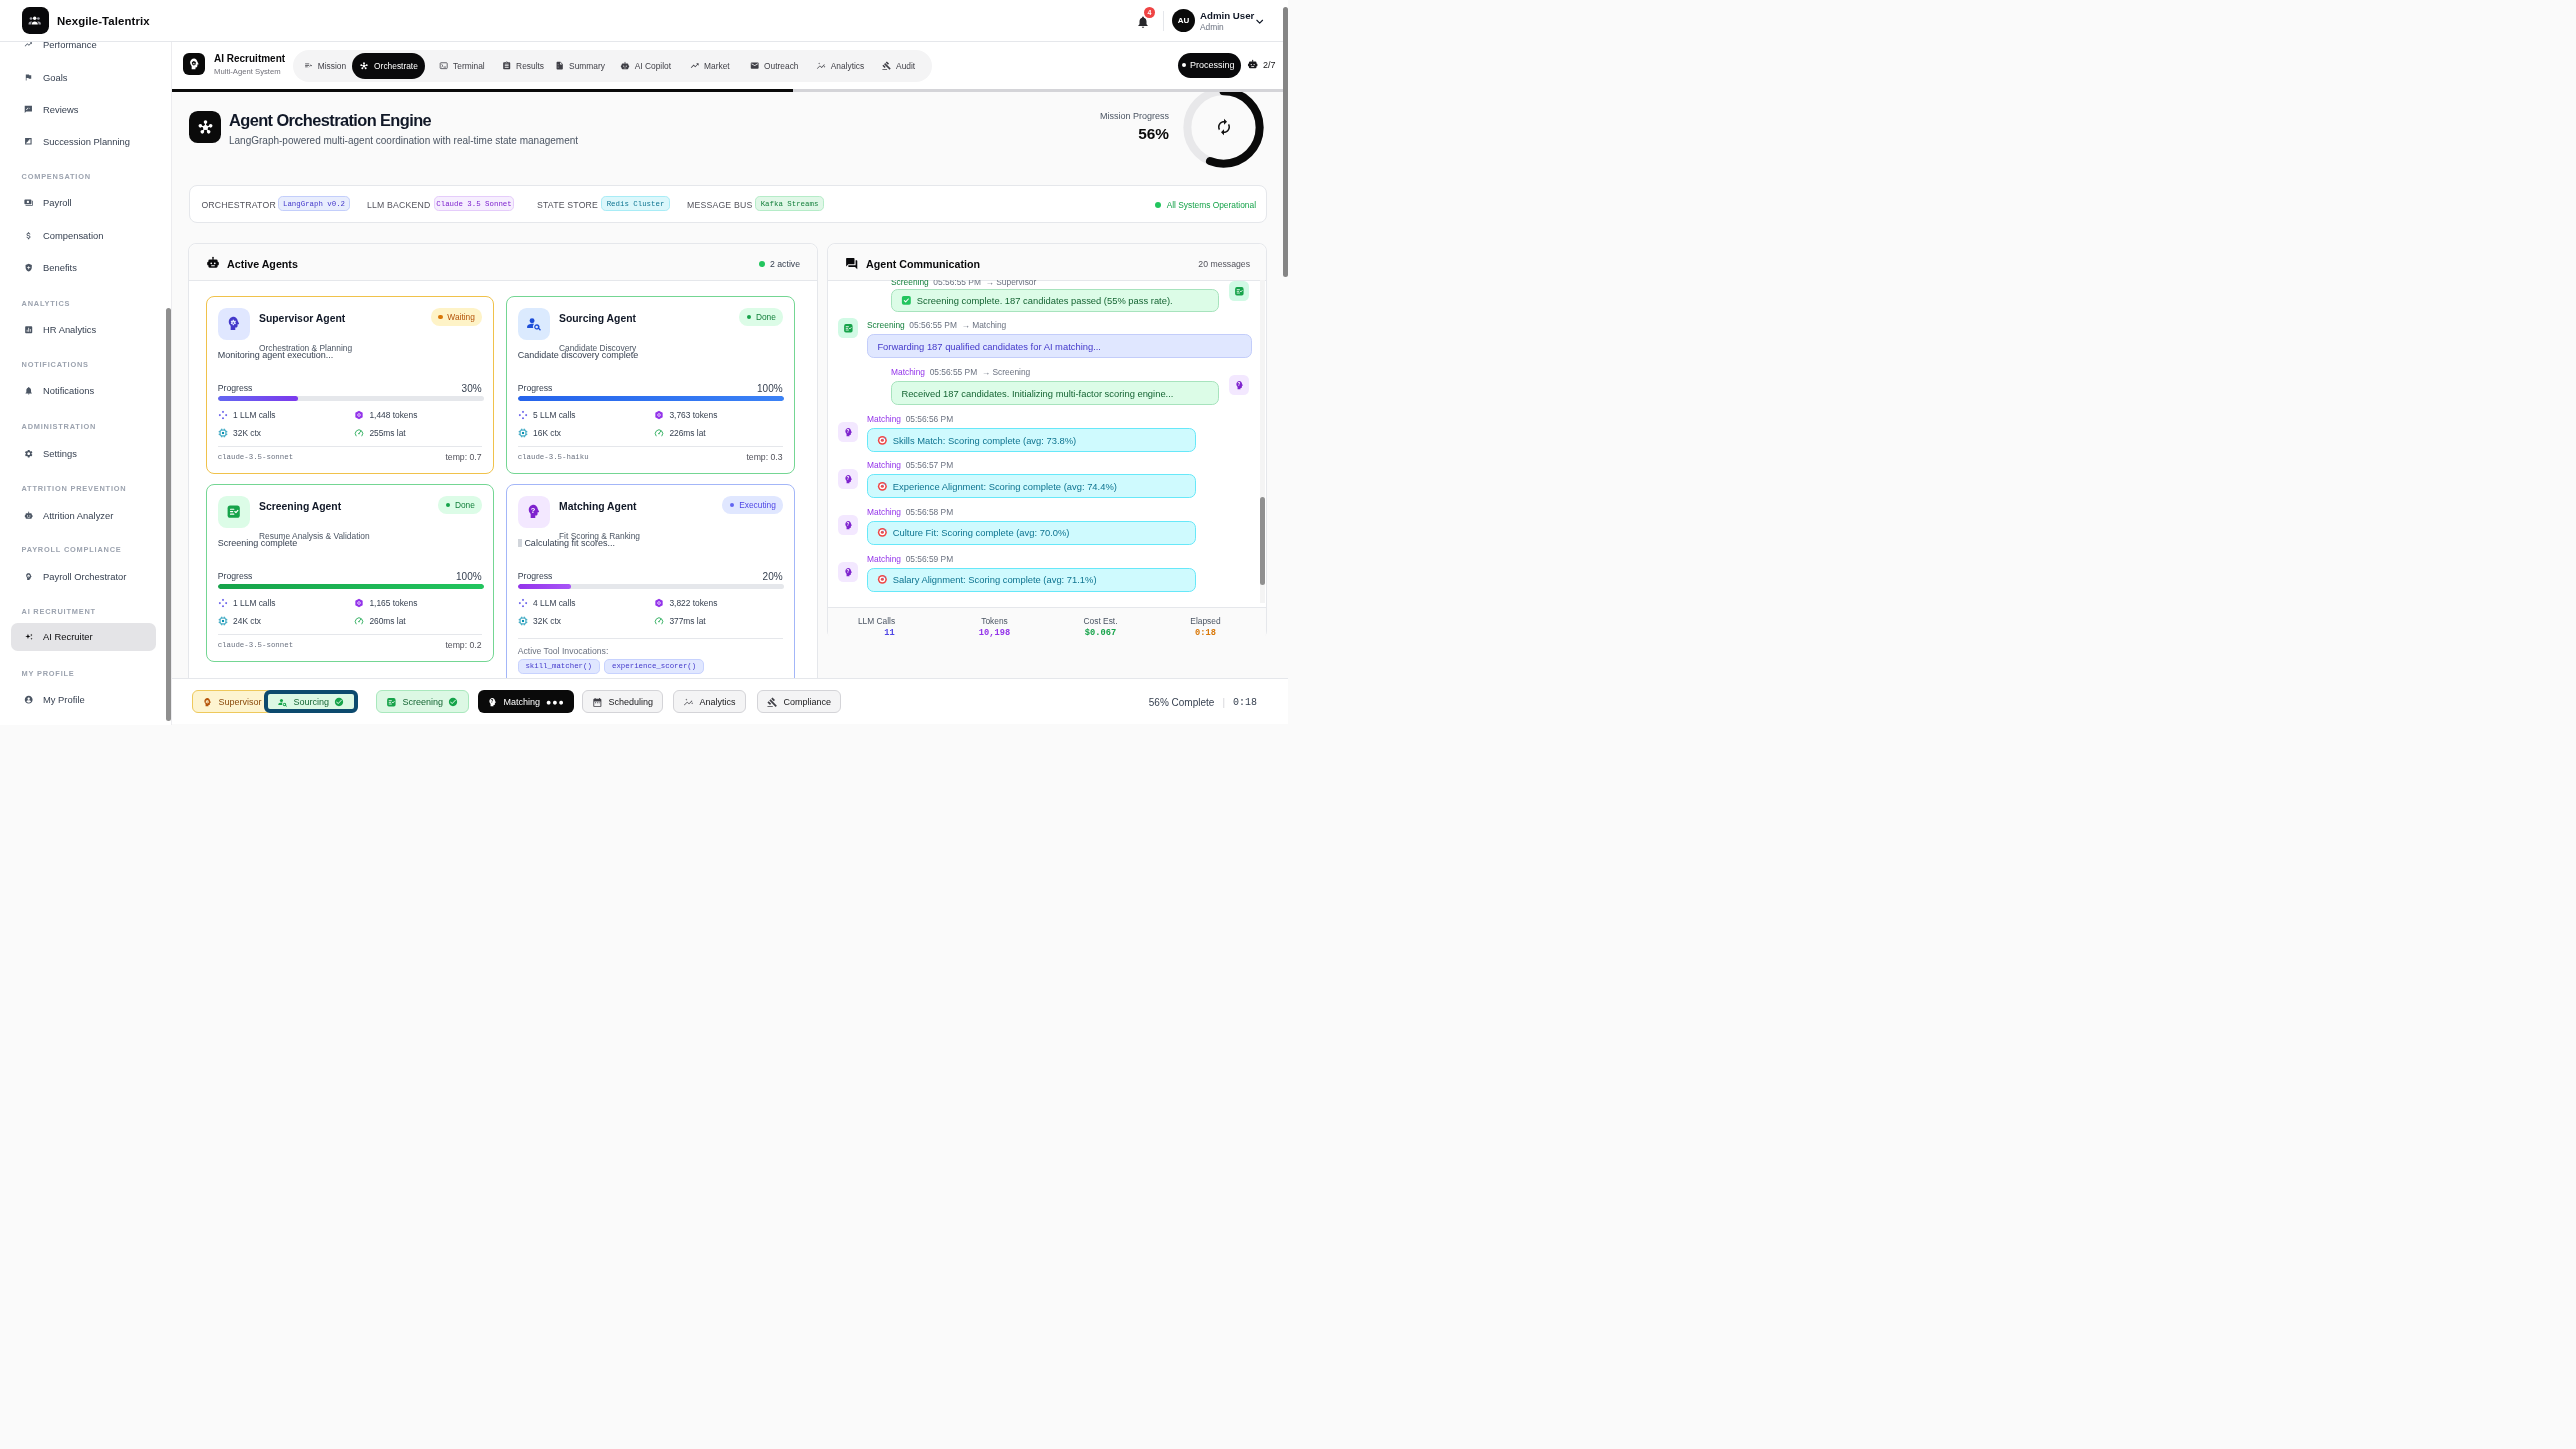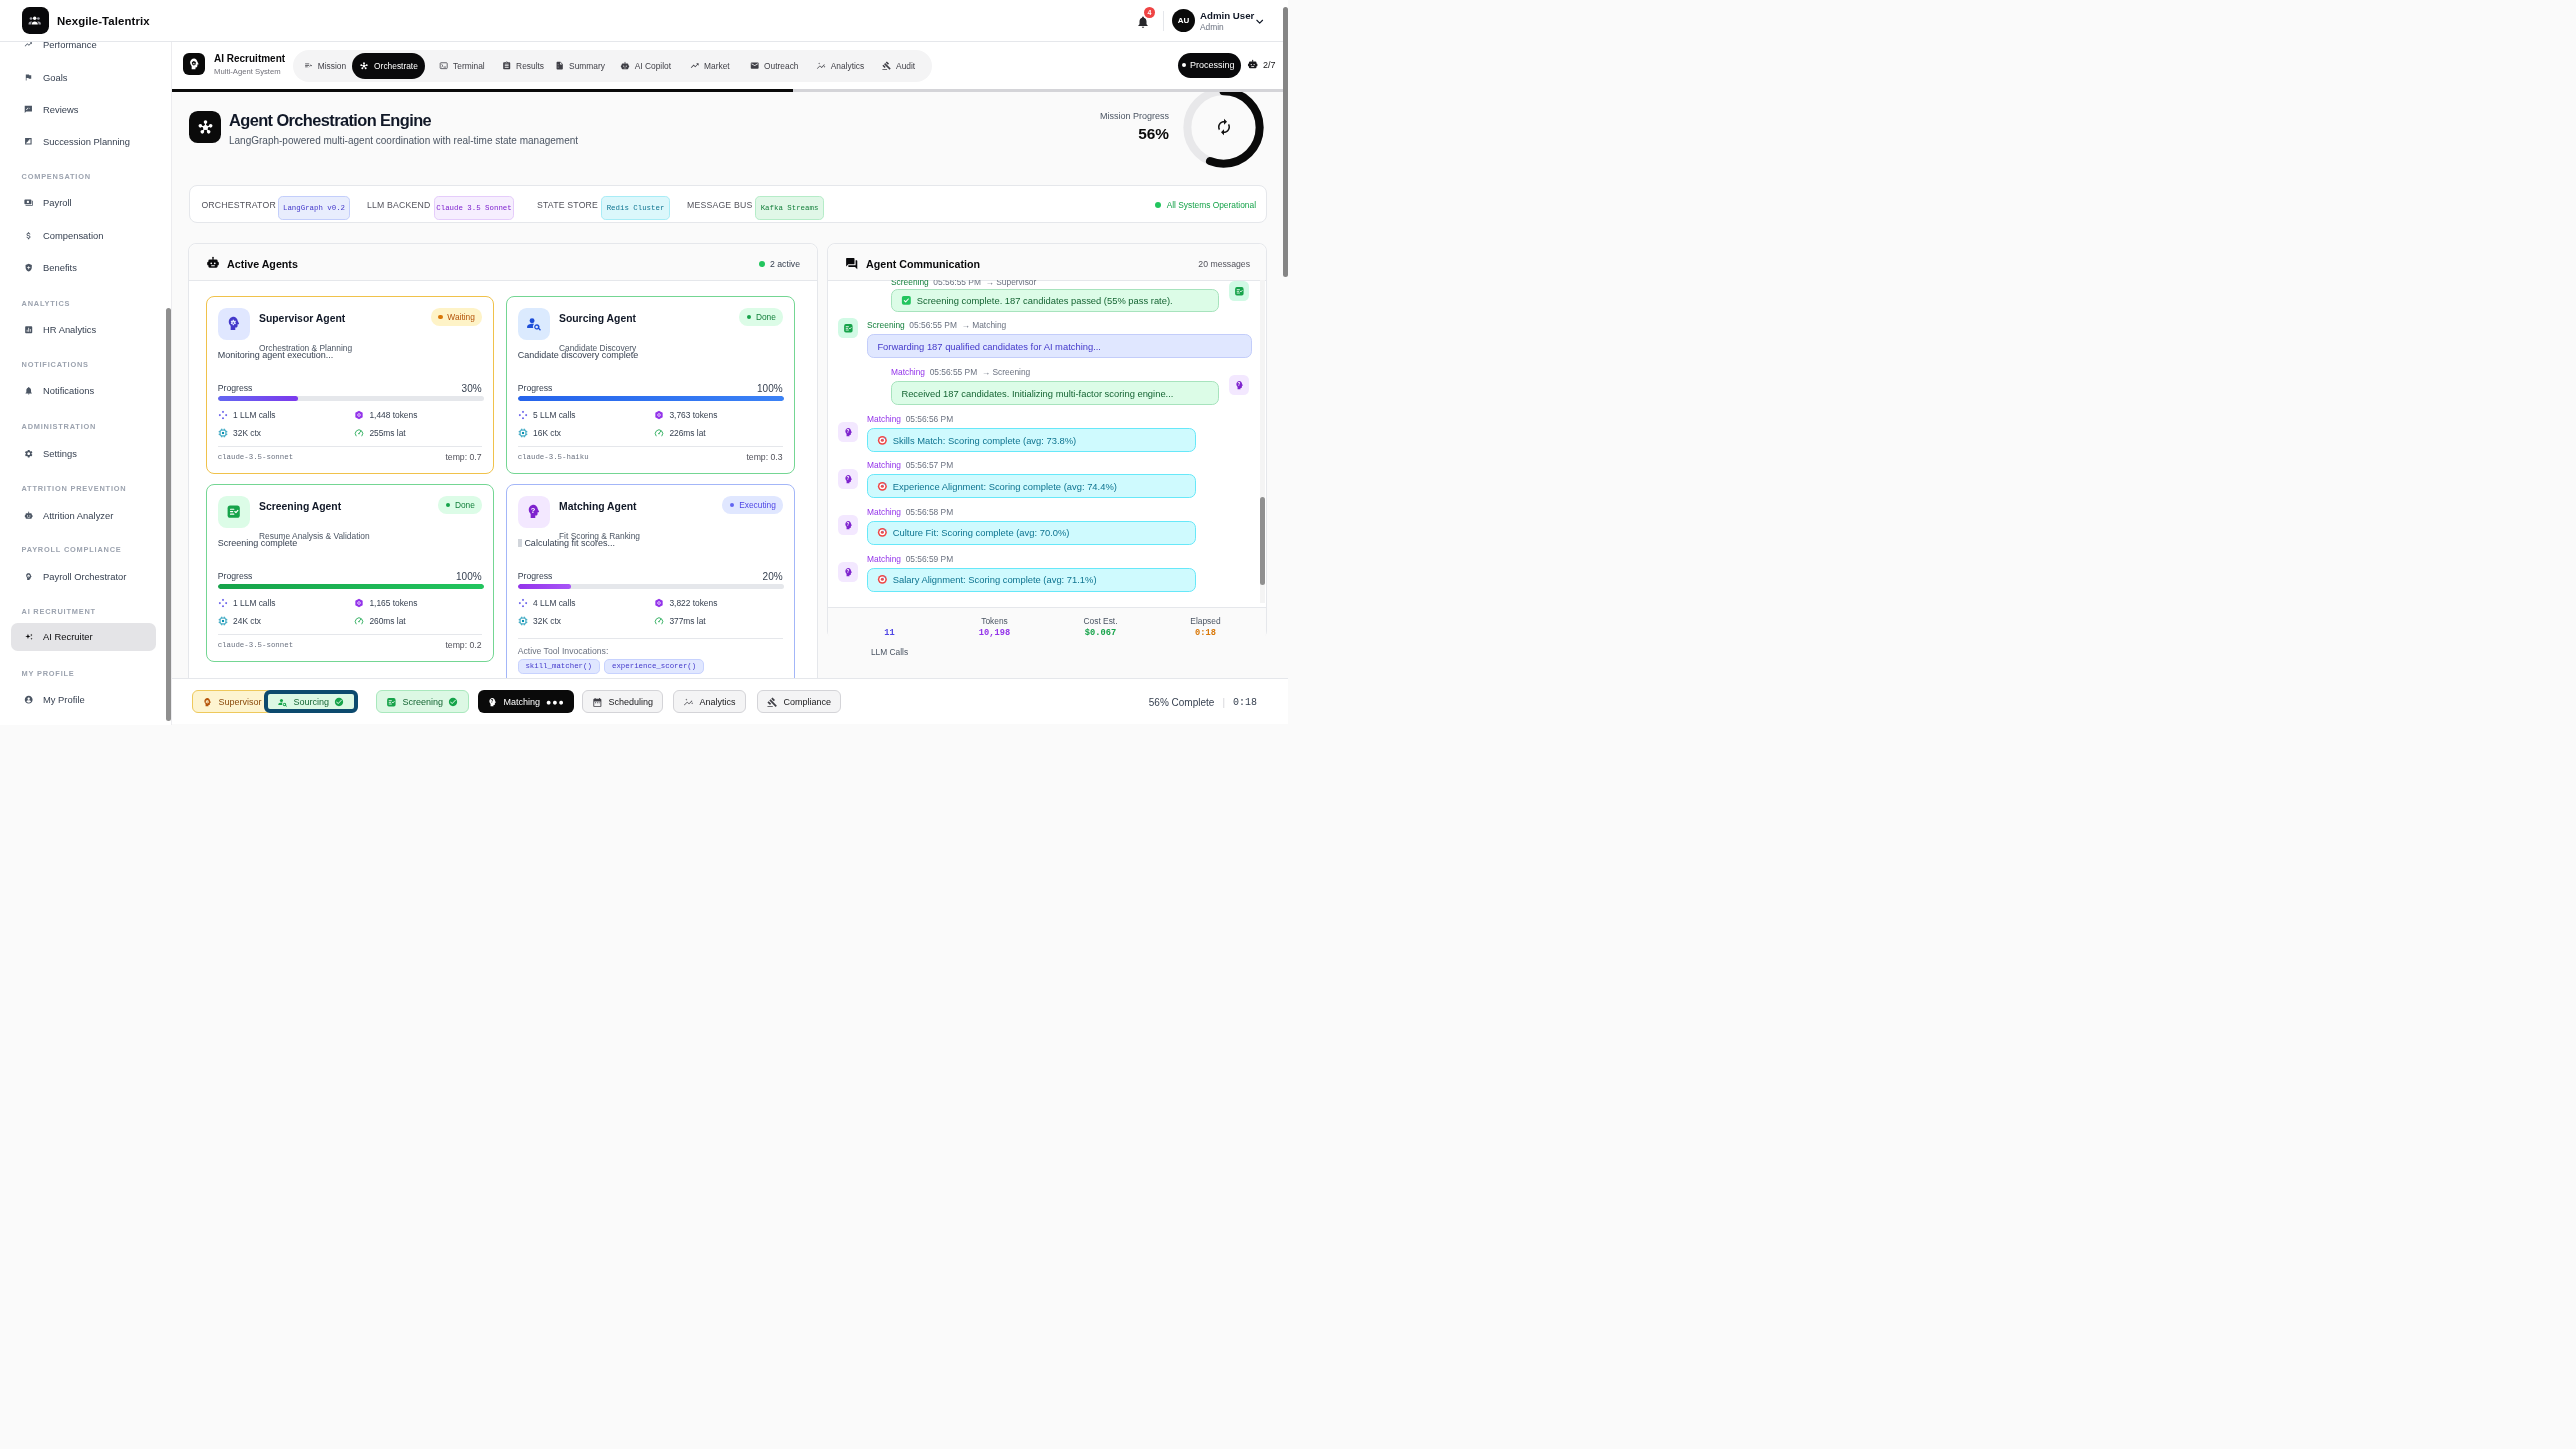--- a/index.html
+++ b/index.html
@@ -50,21 +50,21 @@
 #hero-title { position:absolute; left:229px; top:111px; font-size:16.4px; font-weight:700; letter-spacing:-0.6px; color:#111827; }
 #hero-sub { position:absolute; left:229px; top:135px; font-size:10px; color:#4b5563; }
 #mp-label { position:absolute; left:1035px; top:111px; width:134px; text-align:right; font-size:9px; color:#4b5563; }
 #mp-val { position:absolute; left:1035px; top:125px; width:134px; text-align:right; font-size:15.4px; font-weight:700; color:#0a0a0a; }
 #ring { position:absolute; left:1183px; top:87px; }
 #ring-ic { position:absolute; left:1215px; top:118px; color:#111; }
 
 
 #infobar { position:absolute; left:189px; top:185px; width:1078px; height:38px; background:#fff; border:0.7px solid #e5e7eb; border-radius:8px; }
 .ib-label { position:absolute; top:14.4px; font-size:8.7px; letter-spacing:0.2px; color:#52525b; }
-.ib-chip { position:absolute; top:10.4px; height:24px; display:flex; align-items:center; justify-content:center; border-radius:4.7px; font-family:"Liberation Mono",monospace; font-size:7.4px; }
+.ib-chip { position:absolute; top:10.4px; height:15px; display:flex; align-items:center; justify-content:center; border-radius:4.7px; font-family:"Liberation Mono",monospace; font-size:7.4px; }
 #ib-status { position:absolute; right:10px; top:14px; white-space:nowrap; font-size:8.4px; color:#16a34a; display:flex; align-items:center; gap:6px; }
 #ib-status .dot { width:6px; height:6px; border-radius:3.4px; background:#22c55e; }
 
 
 .panel { position:absolute; background:#fff; border:0.7px solid #e5e7eb; border-radius:8px; }
 .panel-head { position:absolute; left:0; top:0; right:0; height:37px; background:#fafafa; border-bottom:0.7px solid #e5e7eb; border-radius:8px 8px 0 0; }
 .panel-title { position:absolute; font-size:10.7px; font-weight:700; color:#09090b; top:13.8px; }
 
 
 .acard { position:absolute; width:288px; background:#fff; border-radius:8px; }
@@ -568,21 +568,21 @@
   <div class="panel-head">
     <span style="position:absolute; left:17px; top:12.7px;">
         <svg width="13.4" height="13.4" viewBox="0 0 24 24" fill="#09090b">
           <path d="M21 6h-2v9H6v2c0 .55.45 1 1 1h11l4 4V7c0-.55-.45-1-1-1zm-4 6V3c0-.55-.45-1-1-1H3c-.55 0-1 .45-1 1v14l4-4h10c.55 0 1-.45 1-1z"></path>
         </svg>
       </span>
     <span class="panel-title" style="left:38px;">Agent Communication</span>
     <span style="position:absolute; right:16px; top:14.8px; font-size:8.7px; color:#52525b;">20 messages</span>
   </div>
   <div style="position:absolute; left:0; top:363px; width:100%; height:35px; background:#fafafa; border-radius:0 0 8px 8px;"></div>
-  <div class="cf-label" style="left:21px;margin-top:31px;">LLM Calls</div>
+  <div class="cf-label" style="left:8px;">LLM Calls</div>
     <div class="cf-val" style="left:21px; color:#4f46e5;">11</div>
   <div class="cf-label" style="left:126px;">Tokens</div>
     <div class="cf-val" style="left:126px; color:#9333ea;">10,198</div>
   <div class="cf-label" style="left:232px;">Cost Est.</div>
     <div class="cf-val" style="left:232px; color:#16a34a;">$0.067</div>
   <div class="cf-label" style="left:337px;">Elapsed</div>
     <div class="cf-val" style="left:337px; color:#d97706;">0:18</div>
   <div style="position:absolute; left:0; top:363px; width:100%; height:0.7px; background:#e5e7eb;"></div>
 </div>
 

